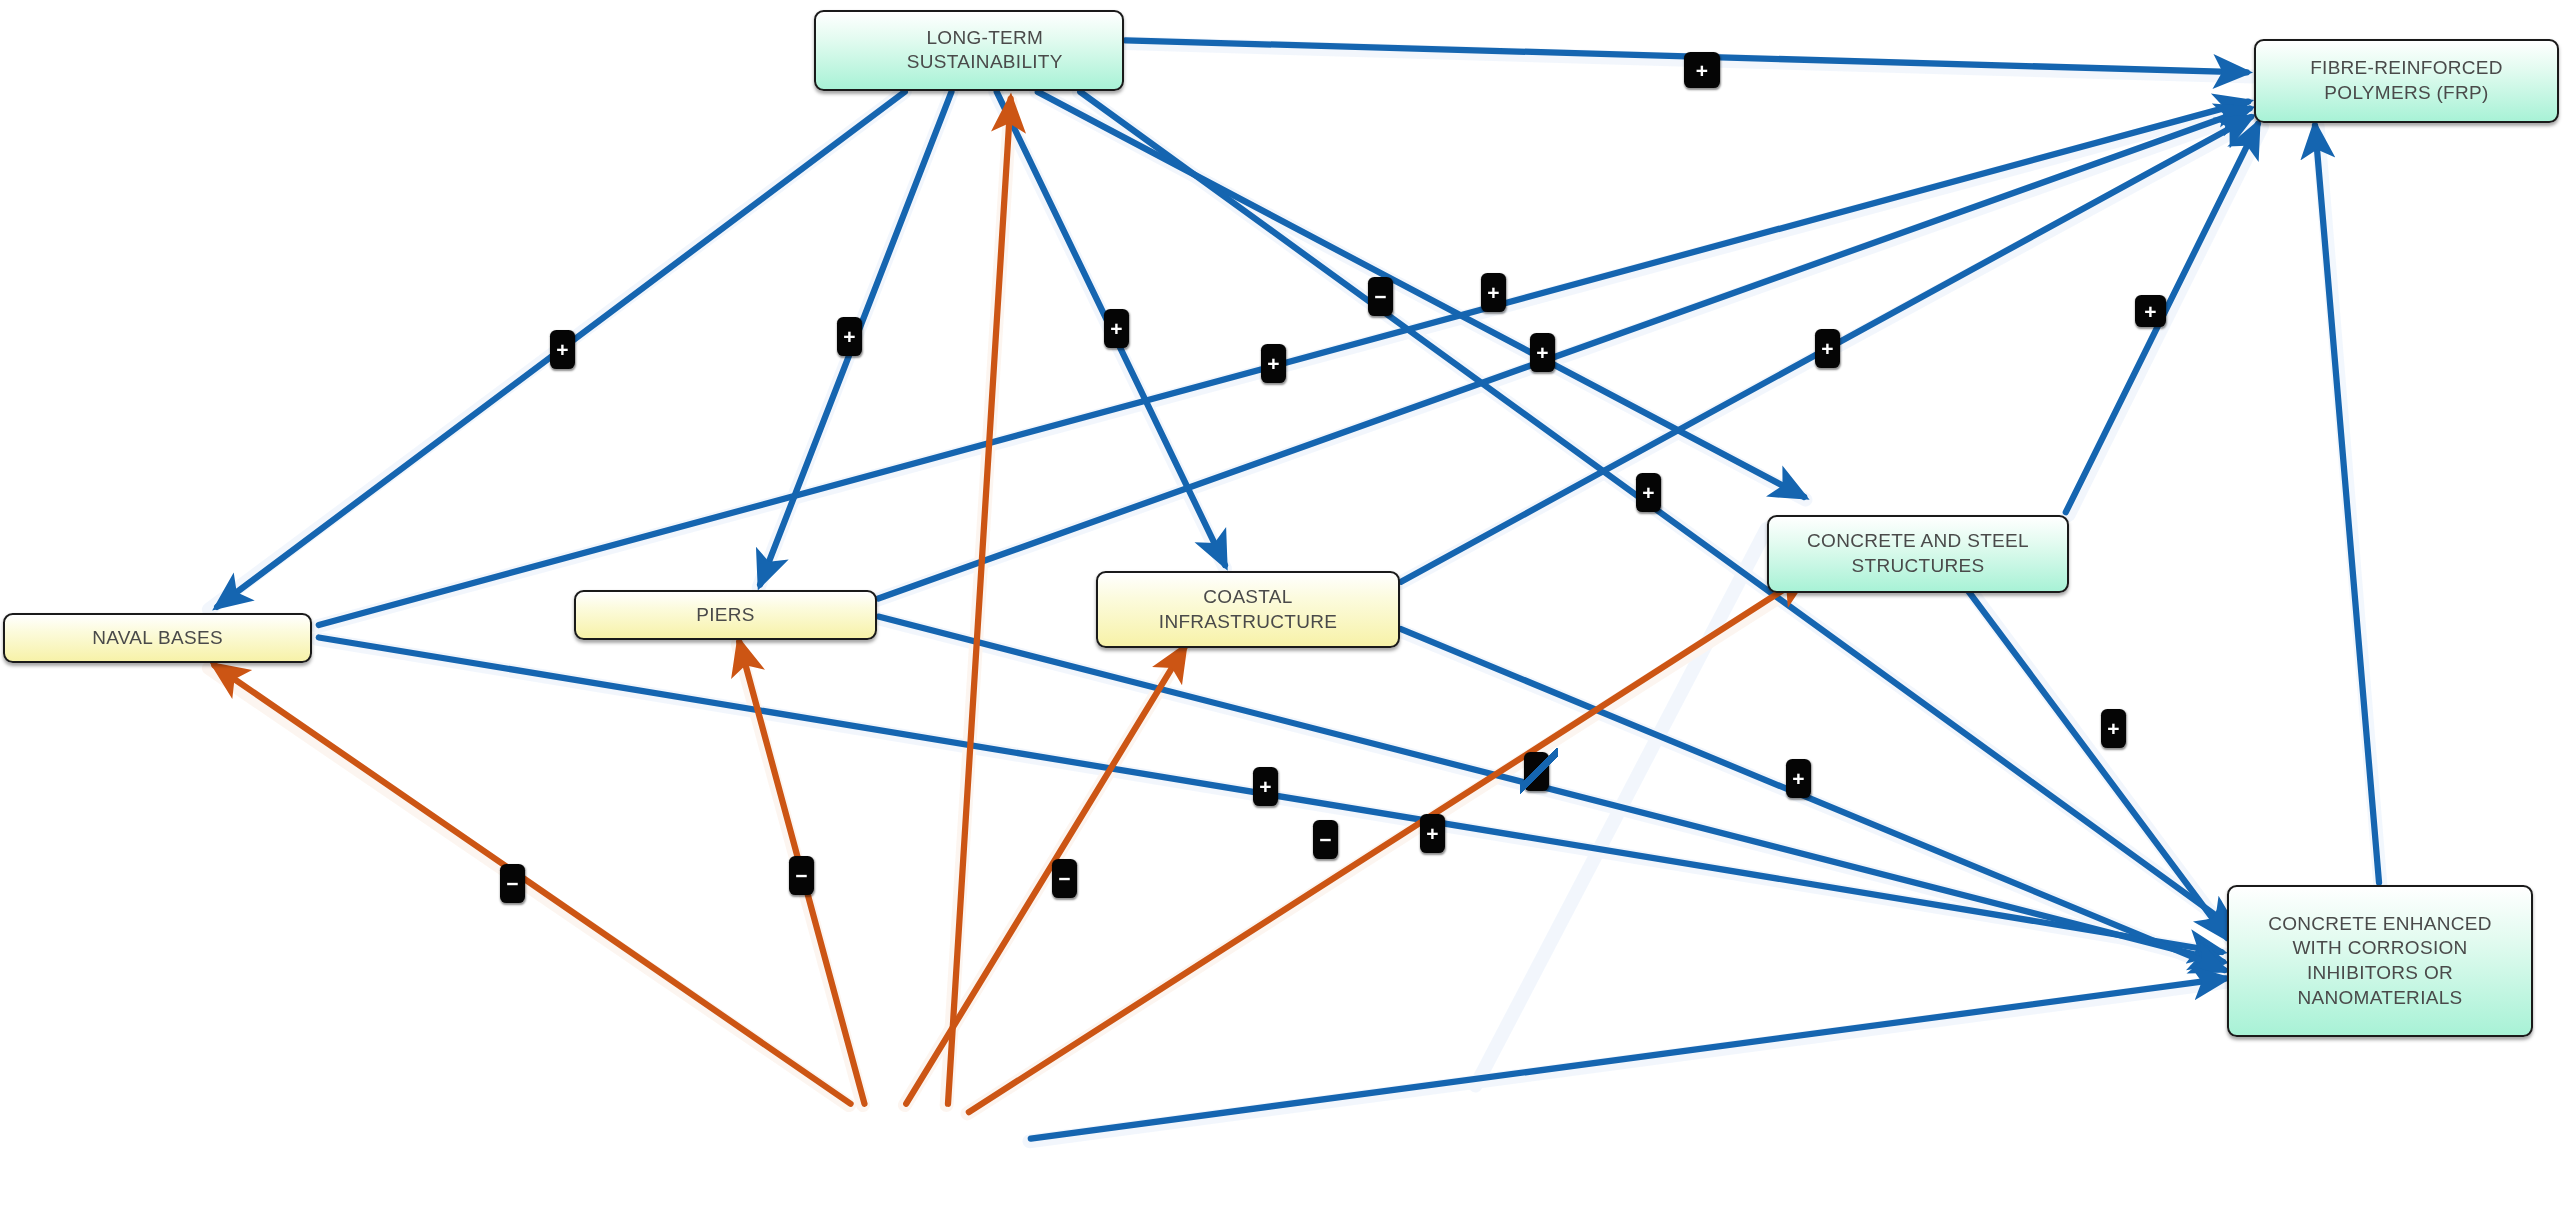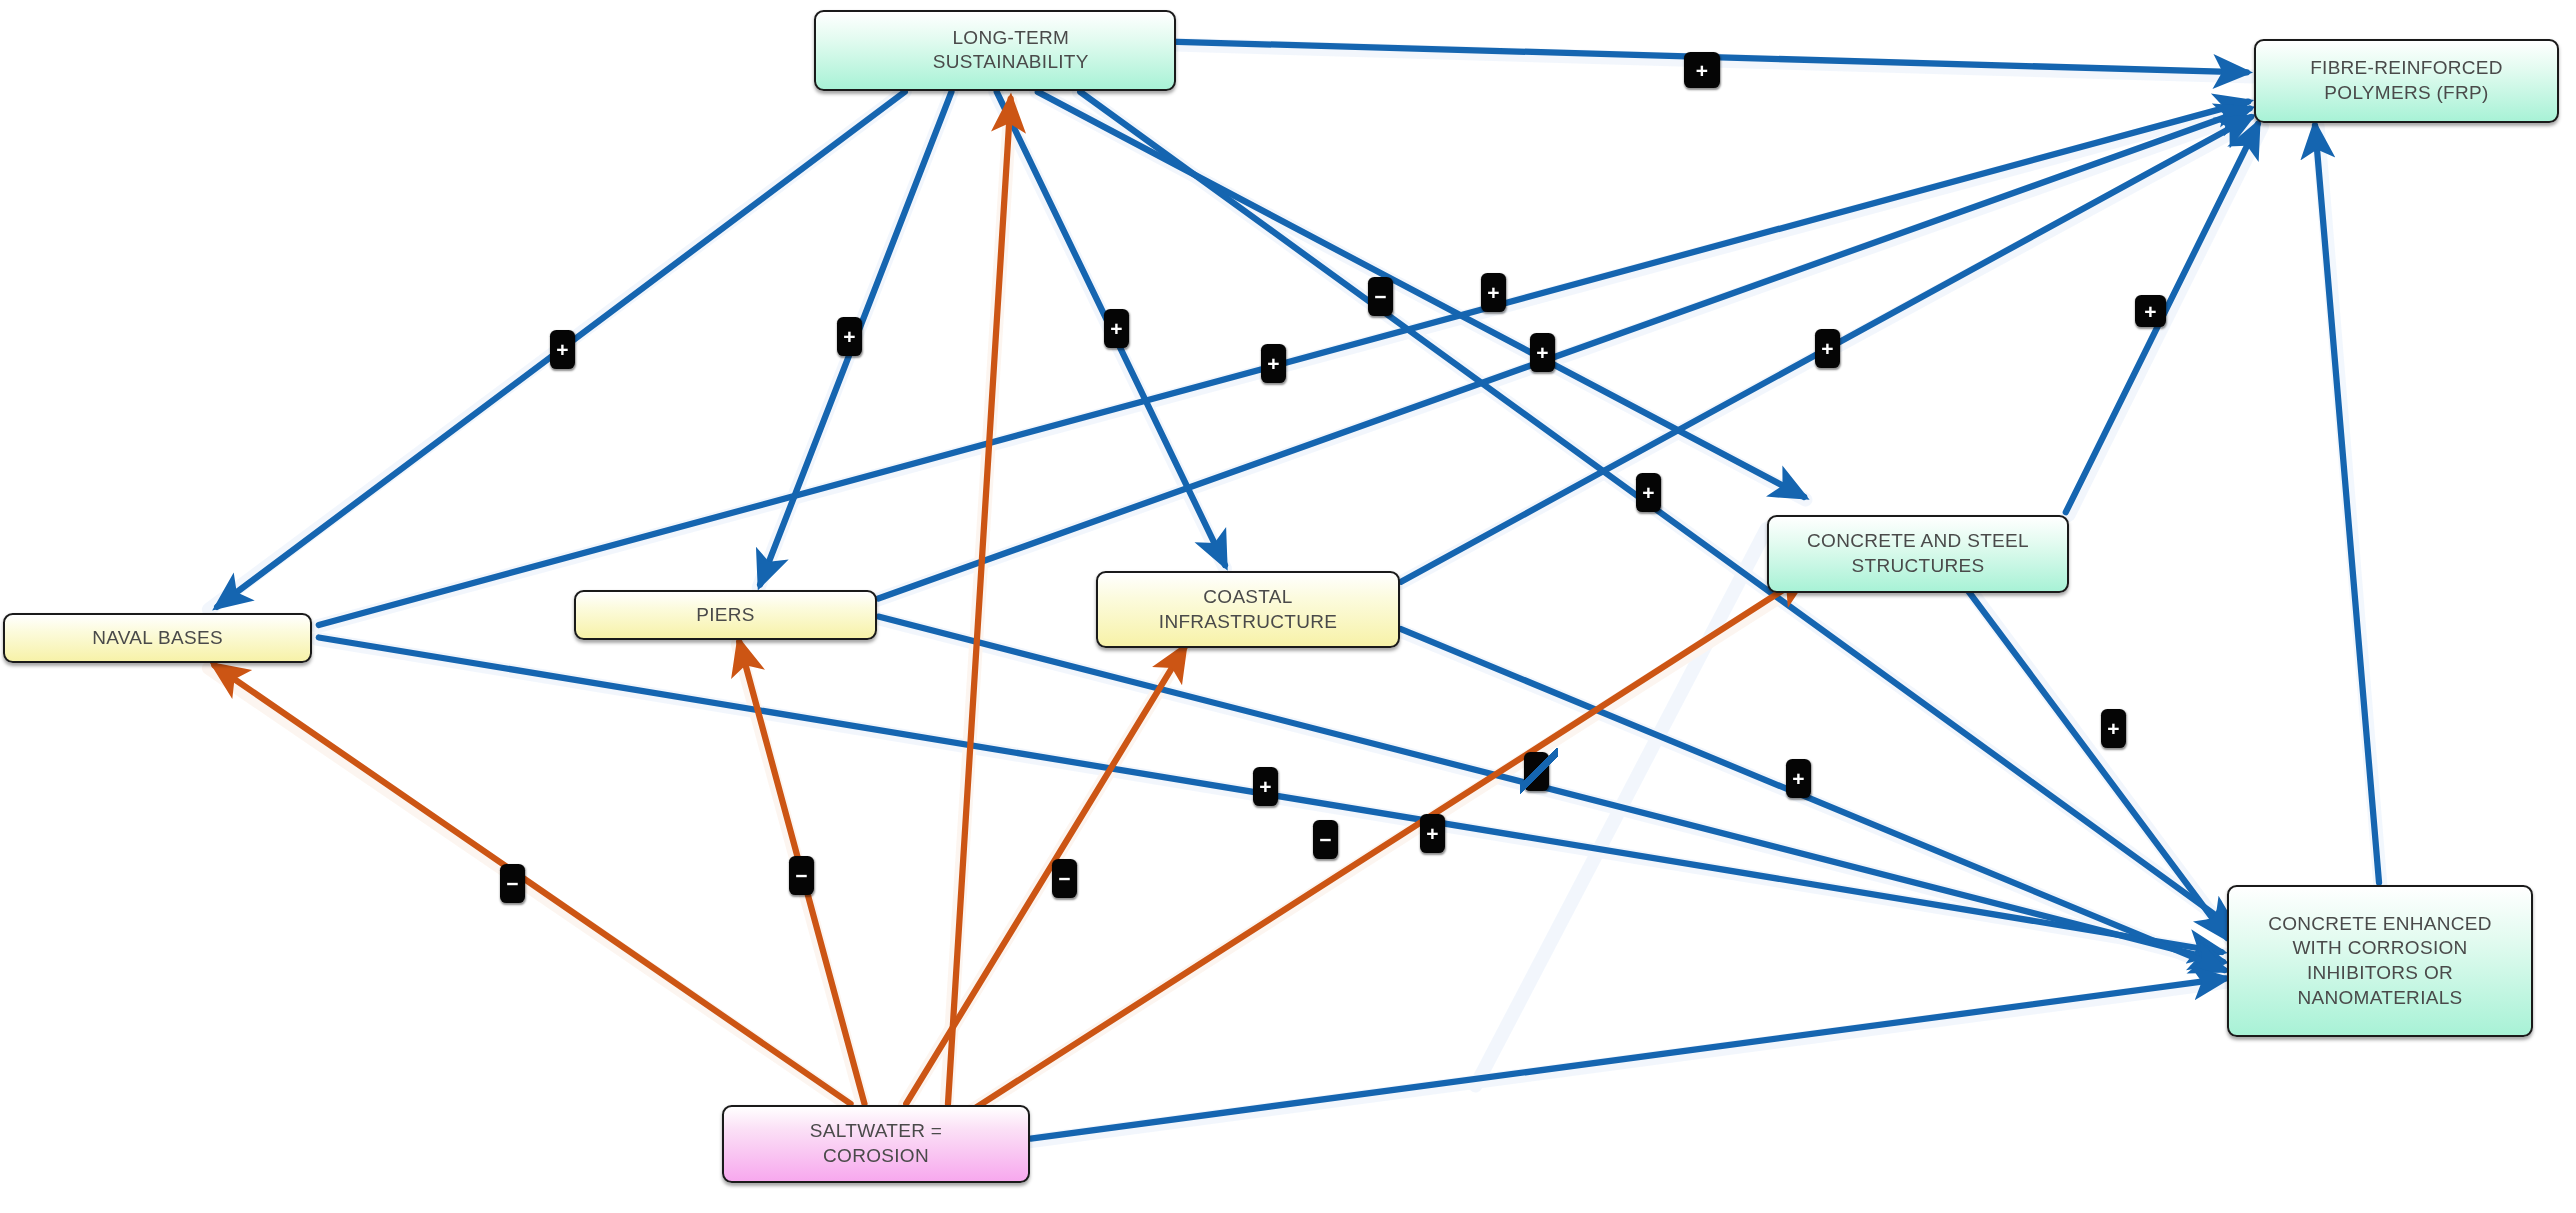--- a/index.html
+++ b/index.html
@@ -119,21 +119,21 @@
 
     <g fill="none" stroke="#cc5514" stroke-width="9" stroke-linecap="round" marker-end="url(#ah-orange)">
       <path d="M1362,1586 L1452,142"></path>
       <path d="M1222,1586 L308,956"></path>
       <path d="M1242,1586 L1062,922"></path>
       <path d="M1302,1586 L1702,930"></path>
       <path d="M1392,1598 L2596,826"></path>
     </g>
   </svg>
 
-  <div class="node green" style="left:814px;top:9.7px;width:362px;height:81px;padding-left:40px;">
+  <div class="node green" style="left:814px;top:9.7px;width:310px;height:81px;padding-left:40px;">
     <span>
       <span>LONG-TERM</span><br>
       <span>SUSTAINABILITY</span>
     </span>
   </div>
 
   <div class="node green" style="left:2254px;top:39px;width:305px;height:84px;">
     <span>
       <span>FIBRE-REINFORCED</span><br>
       <span>POLYMERS (FRP)</span>
@@ -164,26 +164,20 @@
 
   <div class="node green" style="left:2227px;top:885px;width:306px;height:152px;">
     <span>
       <span>CONCRETE ENHANCED</span><br>
       <span>WITH CORROSION</span><br>
       <span>INHIBITORS OR</span><br>
       <span>NANOMATERIALS</span>
     </span>
   </div>
 
-  <div class="node pink" style="left:722px;top:1105px;width:308px;height:78px;">
-    <span>
-      <span>SALTWATER =</span><br>
-      <span>COROSION</span>
-    </span>
-  </div>
 
   <div class="badge h" style="left:1684px;top:52px;">+</div>
   <div class="badge v" style="left:550px;top:330px;">+</div>
   <div class="badge v" style="left:837px;top:317px;">+</div>
   <div class="badge v" style="left:1104px;top:309px;">+</div>
   <div class="badge v" style="left:1261px;top:344px;">+</div>
   <div class="badge v" style="left:1368px;top:277px;">−</div>
   <div class="badge v" style="left:1481px;top:273px;">+</div>
   <div class="badge v" style="left:1530px;top:333px;">+</div>
   <div class="badge v" style="left:1815px;top:329px;">+</div>

